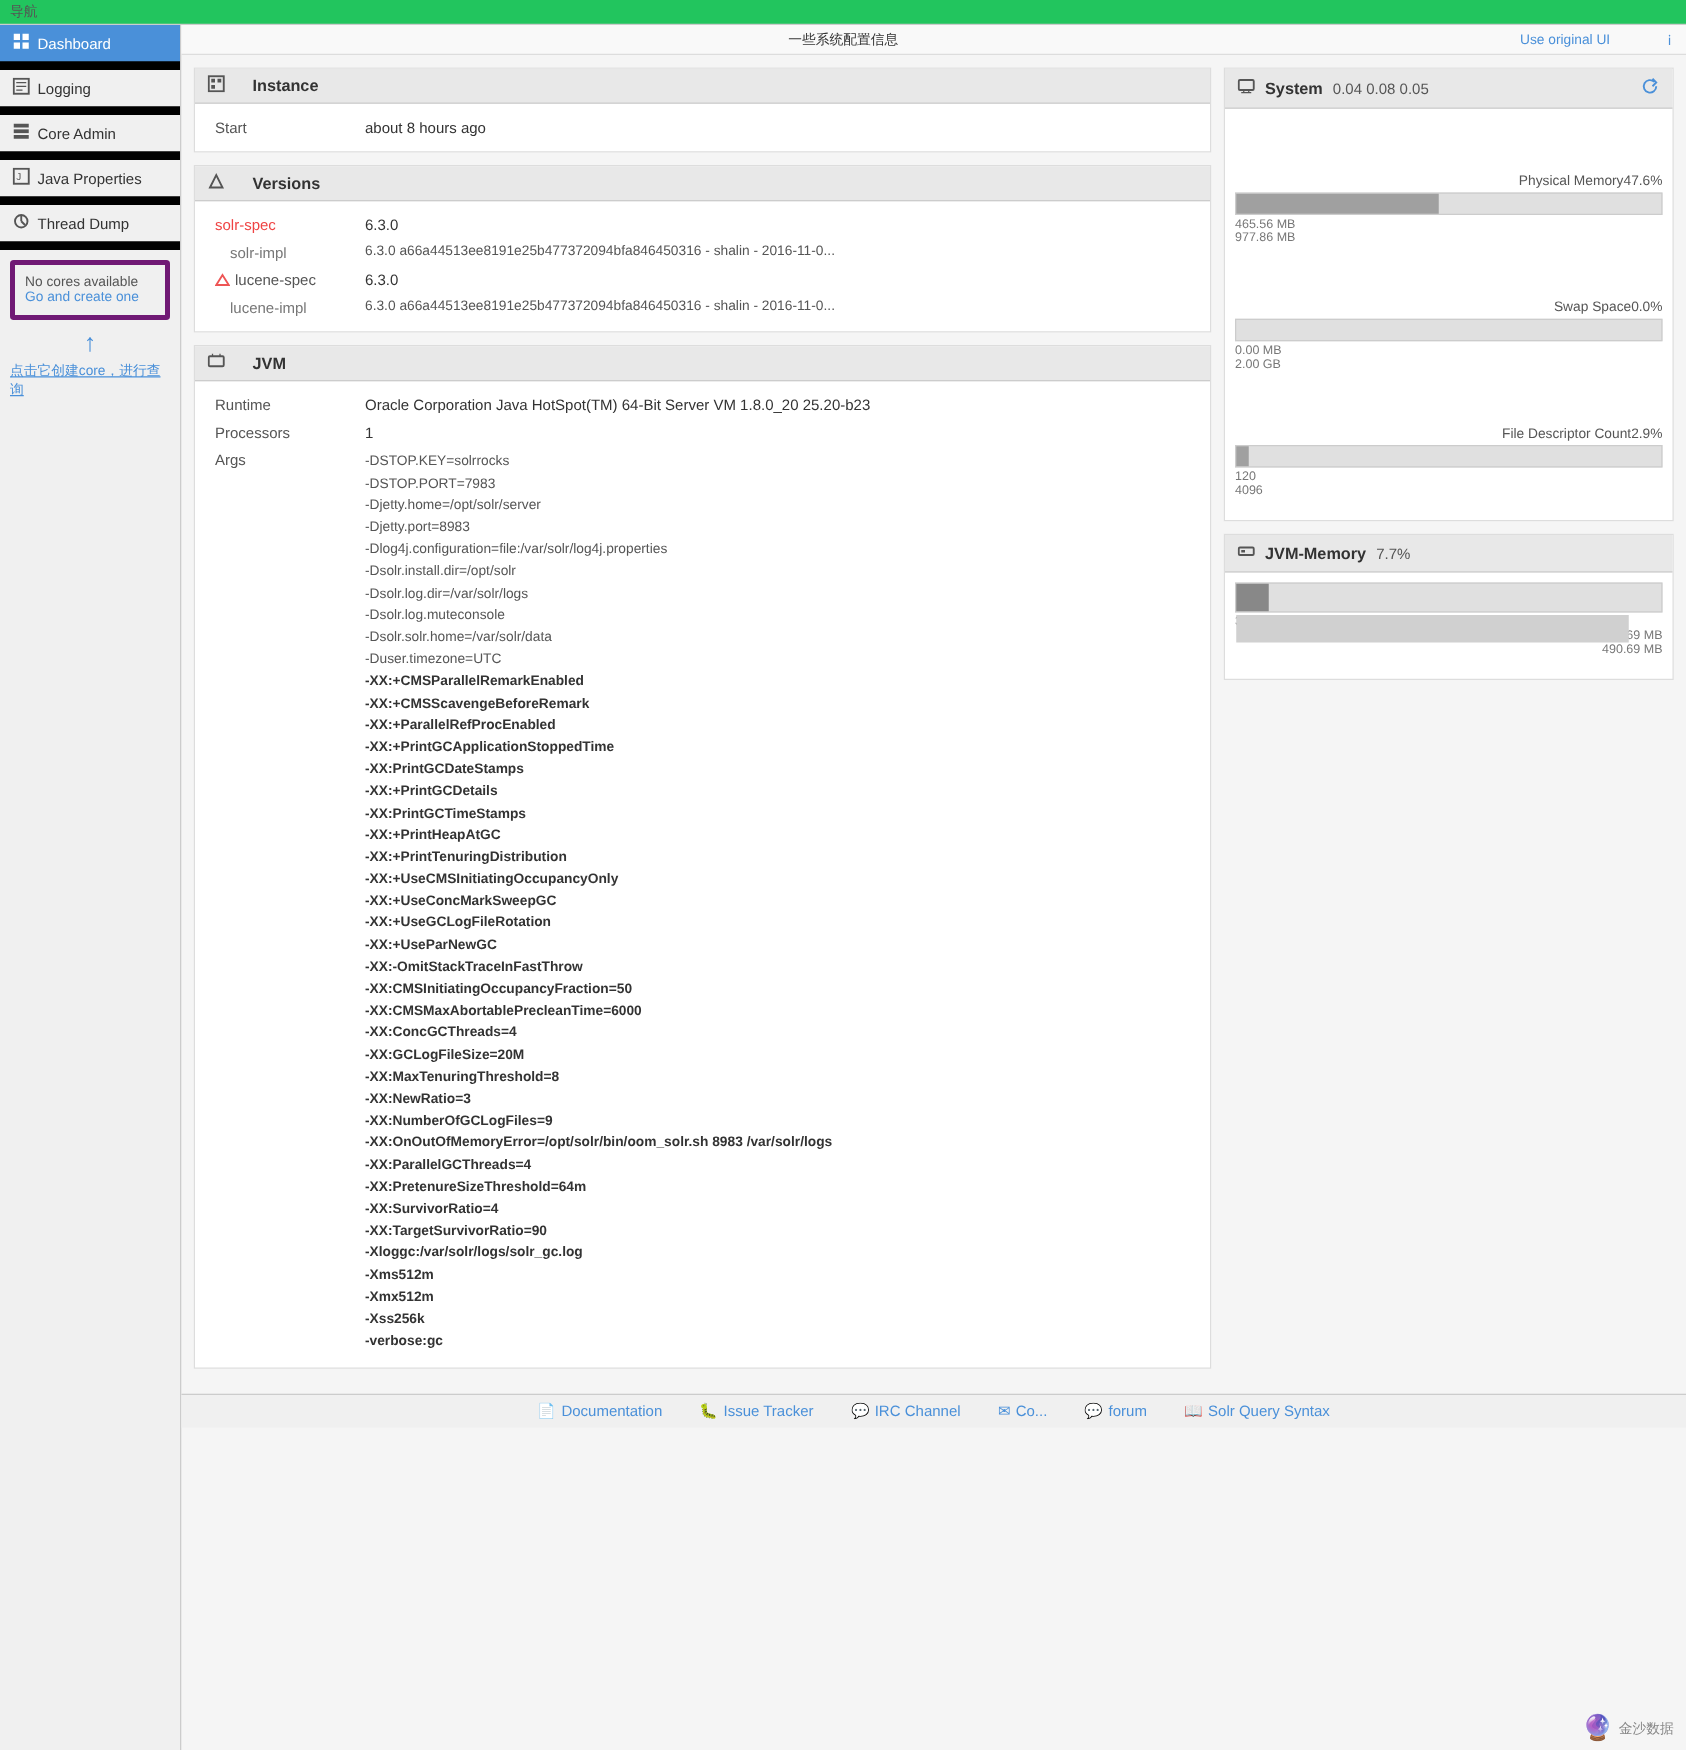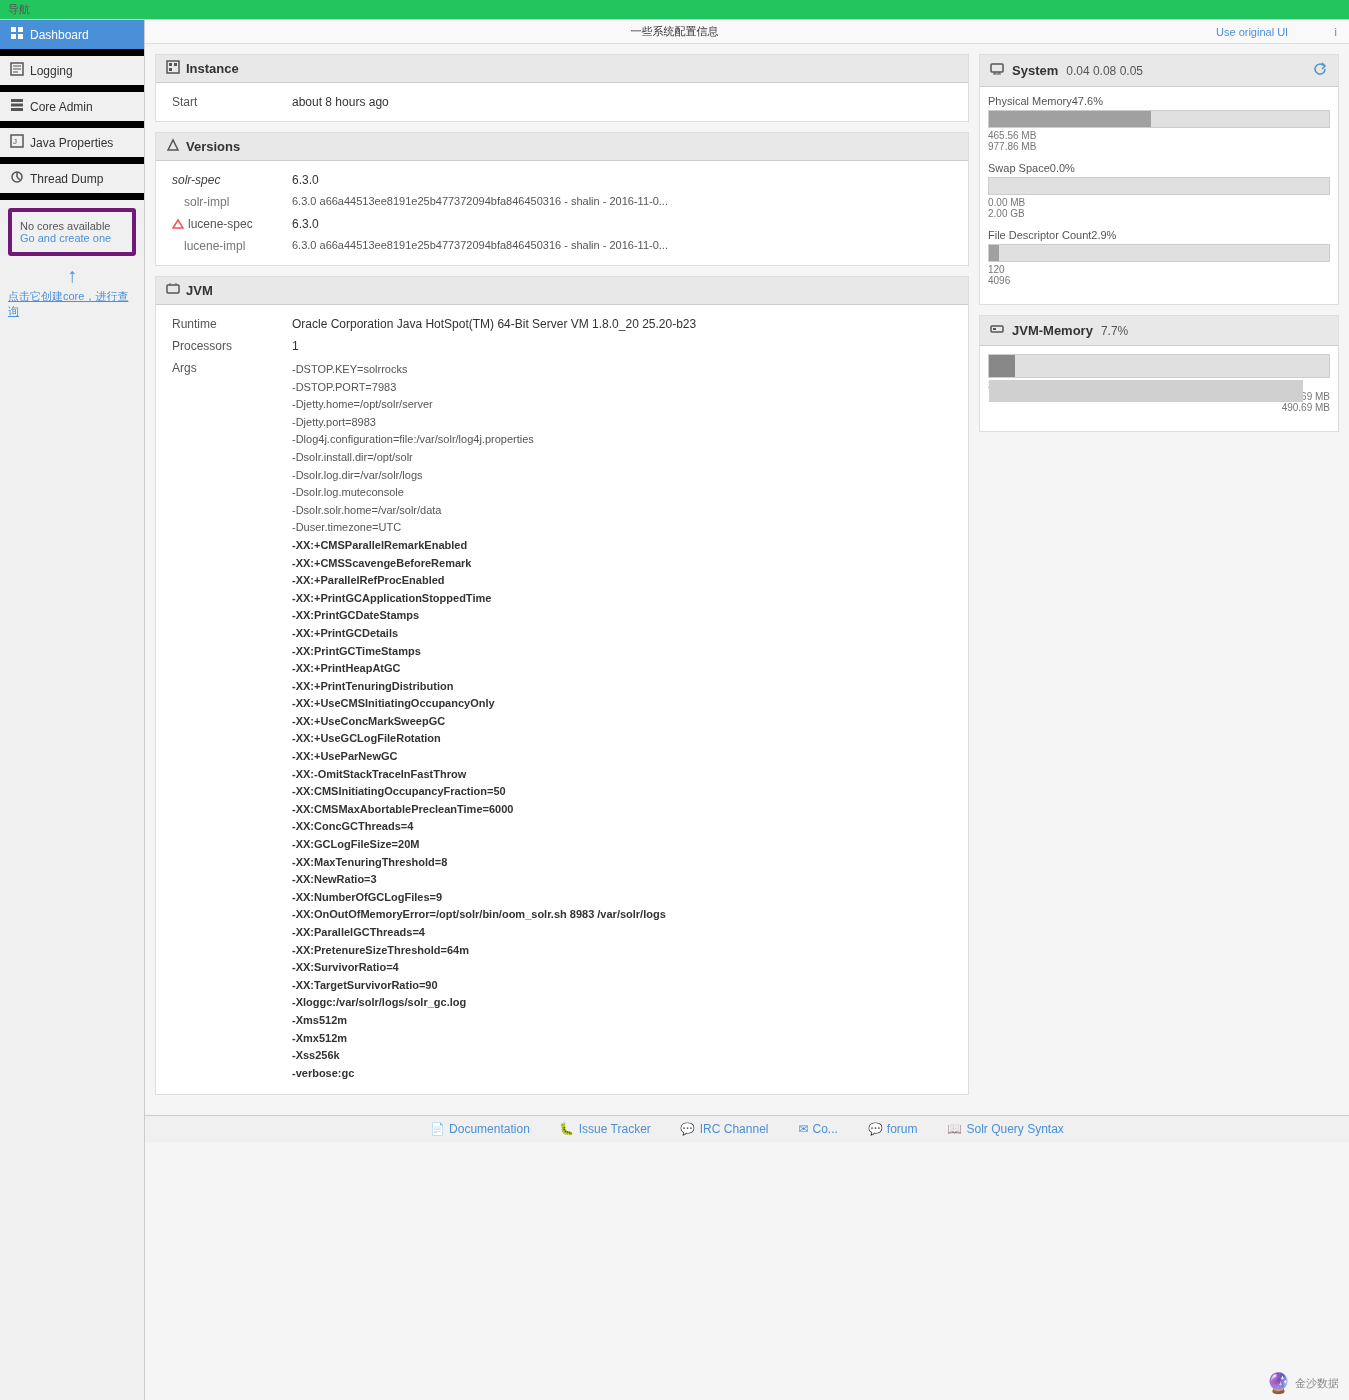--- a/index.html
+++ b/index.html
@@ -24,32 +24,32 @@
     .content { flex: 1; padding: 0; overflow: auto; }
     .content-header { display: flex; justify-content: flex-end; align-items: center; padding: 4px 12px; background: #f9f9f9; border-bottom: 1px solid #ddd; font-size: 11px; gap: 40px; }
     .content-header a { color: #4a90d9; text-decoration: none; margin-right: 6px; }
 
     .content-body { display: flex; padding: 10px; gap: 10px; }
     .left-panel { flex: 1; }
     .right-panel { width: 360px; }
 
     
     .section { background: #fff; border: 1px solid #ddd; margin-bottom: 10px; }
-    .section-title { background: #e8e8e8; padding: 5px 10px; font-weight: bold; font-size: 13px; border-bottom: 1px solid #ccc; display: flex; align-items: center; gap: 6px; }
+    .section-title { background: #e8e8e8; padding: 5px 10px; font-weight: bold; font-size: 13px; border-bottom: 1px solid #ccc; display: flex; align-items: center; gap: 22px; }
     .section-body { padding: 8px; }
 
     
     .info-table { width: 100%; border-collapse: collapse; }
     .info-table td { padding: 4px 8px; vertical-align: top; font-size: 12px; }
     .info-table td:first-child { color: #555; white-space: nowrap; width: 120px; }
     .info-table td:last-child { color: #333; }
 
     
     .metric-row { margin-bottom: 10px; }
-    .metric-header { display: flex; justify-content: flex-start; font-size: 11px; color: #555; margin-bottom: 3px; }
+    .metric-header { display: flex; justify-content: flex-end; font-size: 11px; color: #555; margin-bottom: 3px; margin-top: 44px; }
     .progress-bar-bg { background: #e0e0e0; height: 18px; width: 100%; border: 1px solid #ccc; position: relative; }
     .progress-bar-fill { height: 100%; background: #a0a0a0; }
     .progress-bar-labels { display: flex; justify-content: space-between; font-size: 10px; color: #777; margin-top: 2px; flex-direction: column; }
 
     .system-header { display: flex; align-items: center; gap: 8px; padding: 6px 10px; background: #e8e8e8; border-bottom: 1px solid #ccc; font-weight: bold; font-size: 13px; }
     .system-values { font-weight: normal; font-size: 12px; color: #555; }
 
     
     .jvm-args { font-size: 11px; line-height: 1.6; }
     .jvm-args .arg-line { display: block; color: #555; }
@@ -184,21 +184,21 @@
                 <svg width="14" height="14" viewBox="0 0 14 14">
                     <path d="M2 12 L7 2 L12 12 Z" fill="none" stroke="#555" stroke-width="1.5"></path>
                   </svg>
               </span>
               <span>Versions</span>
             </div>
             <div class="section-body">
               <table class="info-table">
                 <tbody>
                     <tr>
-                  <td style="color:#404040;font-style:italic;">solr-spec</td>
+                  <td style="color:#ef4444;">solr-spec</td>
                   <td>6.3.0</td>
                 </tr>
                 <tr>
                   <td style="color:#777; padding-left:20px;">solr-impl</td>
                   <td style="font-size:11px; color:#555;">6.3.0 a66a44513ee8191e25b477372094bfa846450316 - shalin - 2016-11-0...</td>
                 </tr>
                 <tr>
                   <td style="display:flex; align-items:center; gap:4px;">
                     <svg width="12" height="12" viewBox="0 0 12 12">
                           <path d="M1 10 L6 2 L11 10 Z" fill="none" stroke="#e55" stroke-width="1.5"></path>

